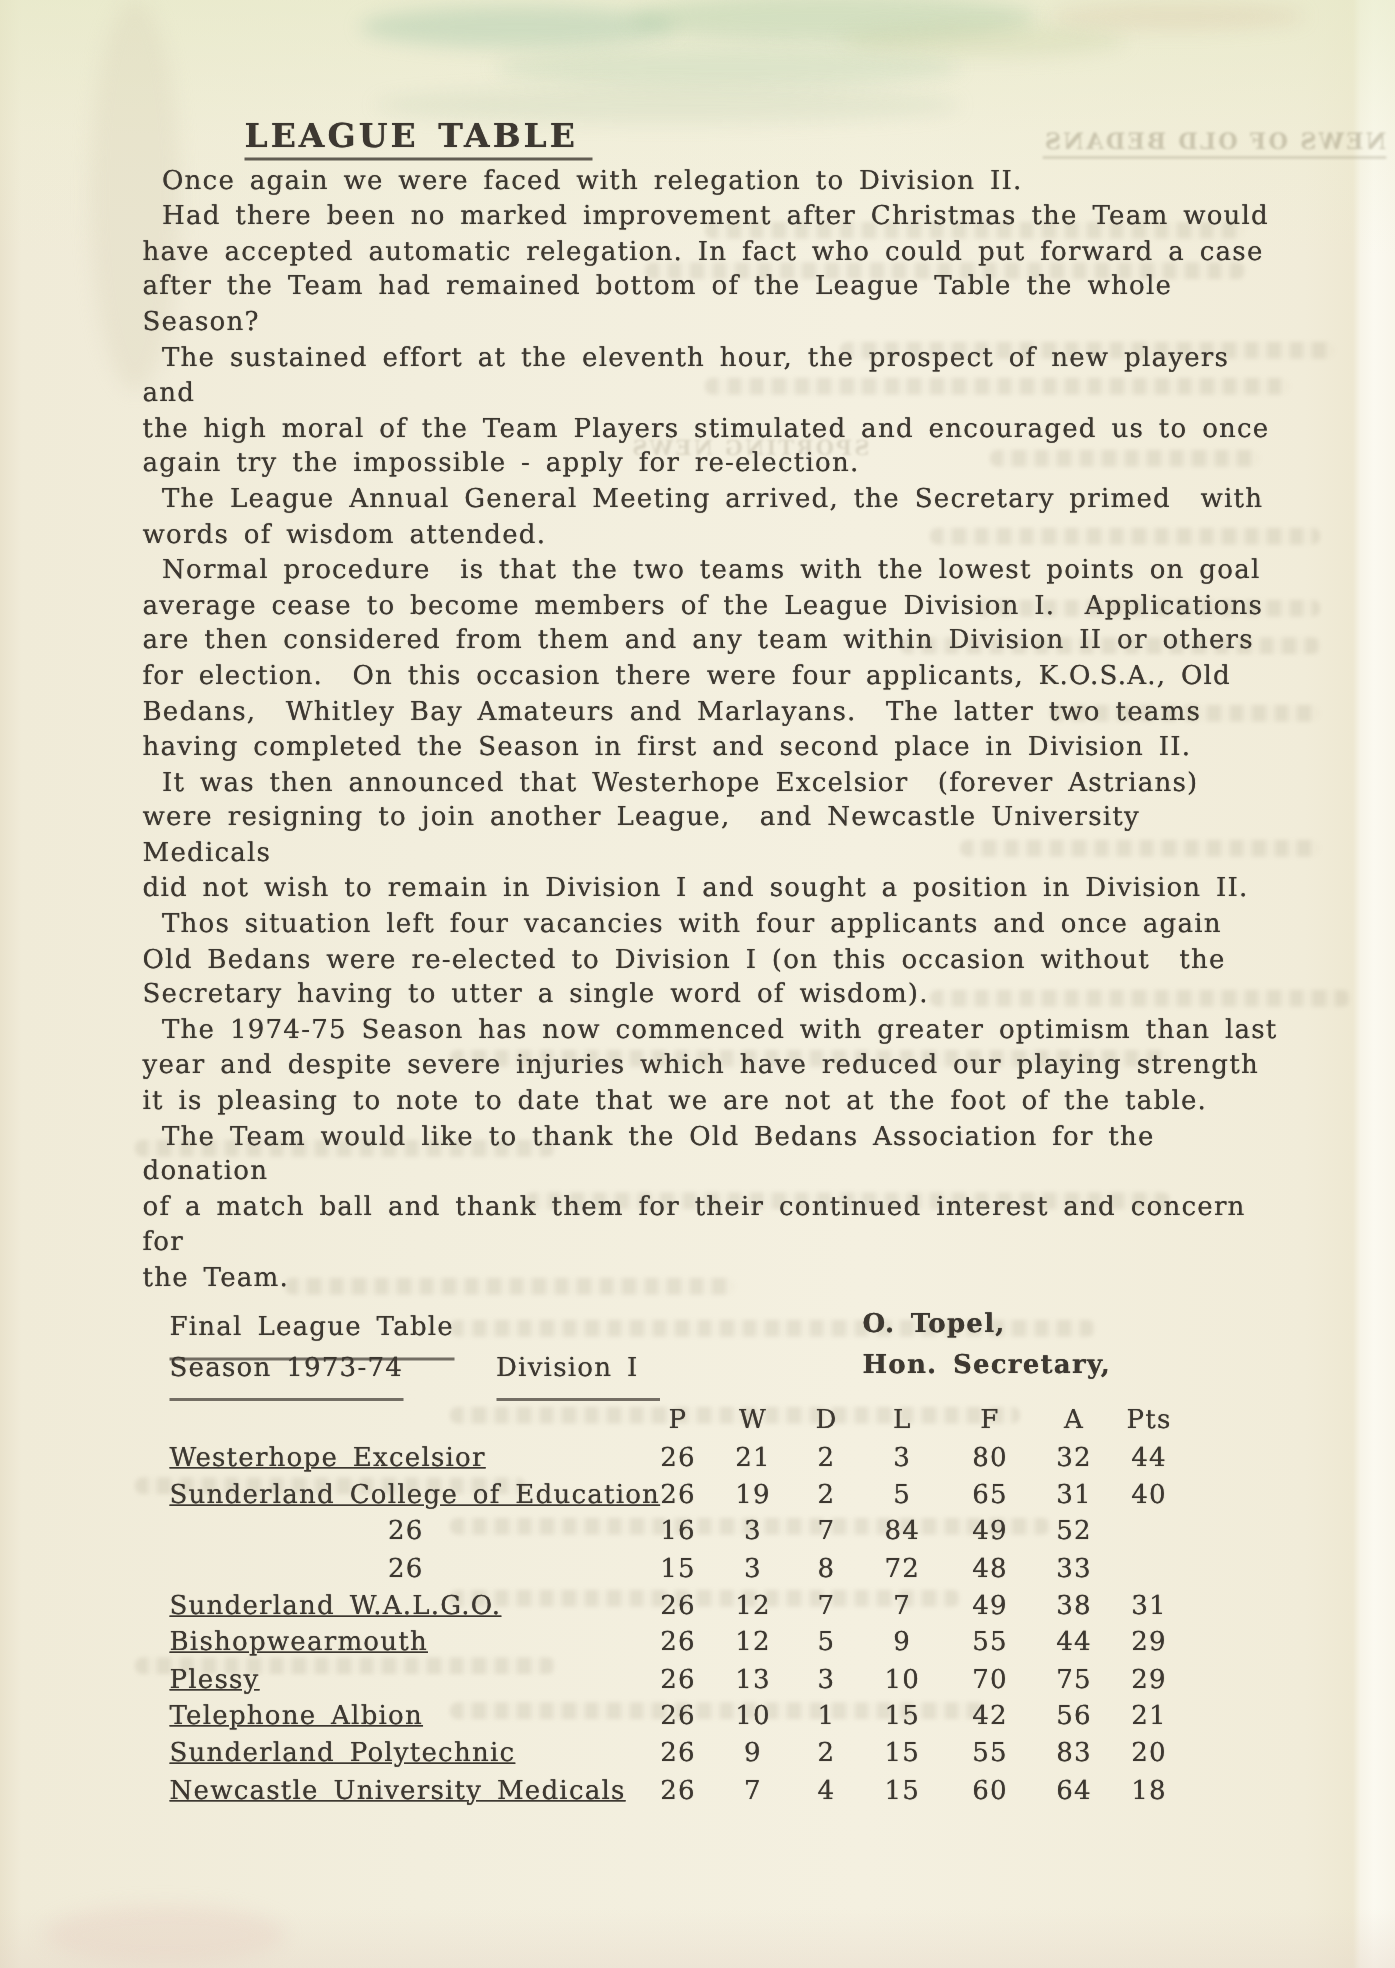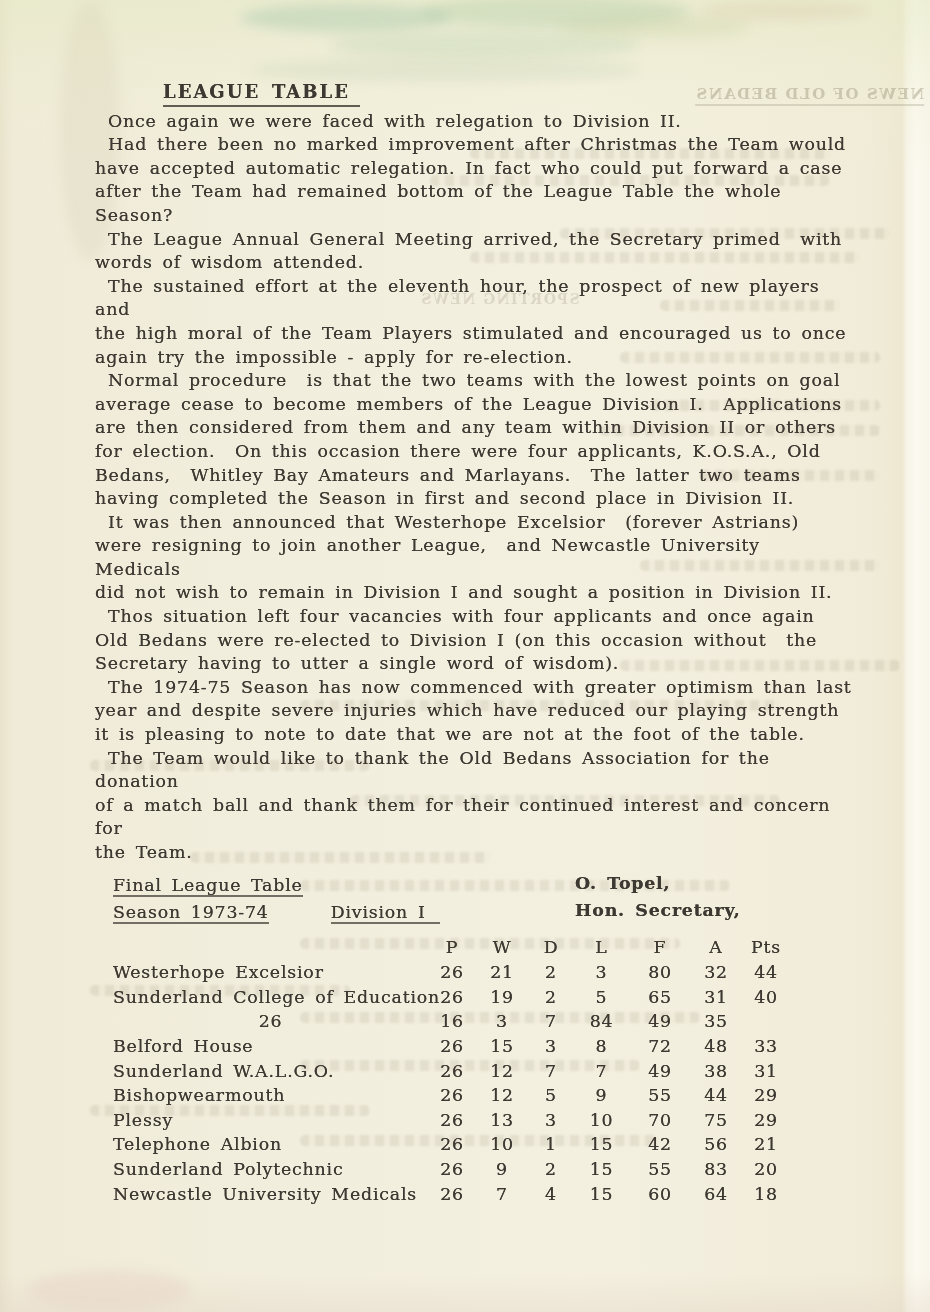--- a/index.html
+++ b/index.html
@@ -37,37 +37,37 @@
   .bt-news{left:695px;top:85px;border-bottom:2px solid rgba(125,115,88,.22);padding-bottom:1px;}
   .bt-sport{left:420px;top:291px;font-size:14px;color:rgba(125,115,88,.20);}
   .content{
     position:absolute;left:95px;top:80px;width:760px;
     font-size:17.4px;line-height:23.6px;
     letter-spacing:.8px;word-spacing:3.5px;
     text-shadow:0 0 .5px rgba(60,55,48,.85);
   }
   .heading{
     display:inline-block;margin:0 0 3px 68px;
-    font-weight:bold;letter-spacing:2px;font-size:18px;
+    font-weight:bold;letter-spacing:2px;font-size:22px;
     border-bottom:2px solid rgba(61,56,49,.8);padding:0 10px 1px 0;
   }
   .body-p{margin:0;white-space:pre-wrap;text-indent:13px;}
   .meta{position:relative;margin:7px 0 9px 18px;line-height:27px;}
-  .u{border-bottom:2px solid rgba(61,56,49,.7);padding-bottom:0;}
+  .u{border-bottom:2px solid rgba(61,56,49,.7);padding-bottom:10px;}
   .division{margin-left:62px;padding-right:14px;}
   .meta-right{position:absolute;left:462px;top:-2px;line-height:27px;font-weight:bold;}
   .ltable{margin-left:18px;}
   .trow{
     display:grid;
     grid-template-columns:315px 48px 52px 46px 55px 62px 50px 50px;
     line-height:24.6px;
   }
   .thead{margin-bottom:1px;}
   .num{text-align:center;}
-  .tname{text-align:left;white-space:nowrap;}
+  .tname{text-align:left;white-space:nowrap;text-decoration:underline;}
 </style>
 </head>
 <body>
 
 <div class="page">
 
   <div>
     <div class="blob" style="left:240px;top:4px;width:210px;height:28px;background:rgba(140,185,155,.30);"></div>
     <div class="blob" style="left:420px;top:-4px;width:270px;height:32px;background:rgba(150,190,150,.28);"></div>
     <div class="blob" style="left:330px;top:32px;width:310px;height:26px;background:rgba(160,195,158,.22);"></div>
@@ -107,25 +107,25 @@
   </div>
 
   <div class="content">
 
     <div><span class="heading">LEAGUE TABLE</span></div>
 
     <p class="body-p">Once again we were faced with relegation to Division II.</p>
     <p class="body-p">Had there been no marked improvement after Christmas the Team would
 have accepted automatic relegation. In fact who could put forward a case
 after the Team had remained bottom of the League Table the whole Season?</p>
-    <p class="body-p">The League Annual General Meeting arrived, the Secretary primed  with
-words of wisdom attended.</p>
     <p class="body-p">The sustained effort at the eleventh hour, the prospect of new players and
 the high moral of the Team Players stimulated and encouraged us to once
 again try the impossible - apply for re-election.</p>
+    <p class="body-p">The League Annual General Meeting arrived, the Secretary primed  with
+words of wisdom attended.</p>
     <p class="body-p">Normal procedure  is that the two teams with the lowest points on goal
 average cease to become members of the League Division I.  Applications
 are then considered from them and any team within Division II or others
 for election.  On this occasion there were four applicants, K.O.S.A., Old
 Bedans,  Whitley Bay Amateurs and Marlayans.  The latter two teams
 having completed the Season in first and second place in Division II.</p>
     <p class="body-p">It was then announced that Westerhope Excelsior  (forever Astrians)
 were resigning to join another League,  and Newcastle University Medicals
 did not wish to remain in Division I and sought a position in Division II.</p>
     <p class="body-p">Thos situation left four vacancies with four applicants and once again
@@ -180,24 +180,23 @@
           <span class="num">31</span>
           <span class="num">40</span>
         </div>
         <div class="trow">
           <span class="num">26</span>
           <span class="num">16</span>
           <span class="num">3</span>
           <span class="num">7</span>
           <span class="num">84</span>
           <span class="num">49</span>
-          <span class="num">35</span>
-        </div>
-        <div class="trow">
-          <span class="tname">Belford House</span>
+          <span class="num">52</span>
+        </div>
+        <div class="trow">
           <span class="num">26</span>
           <span class="num">15</span>
           <span class="num">3</span>
           <span class="num">8</span>
           <span class="num">72</span>
           <span class="num">48</span>
           <span class="num">33</span>
         </div>
         <div class="trow">
           <span class="tname">Sunderland W.A.L.G.O.</span>

